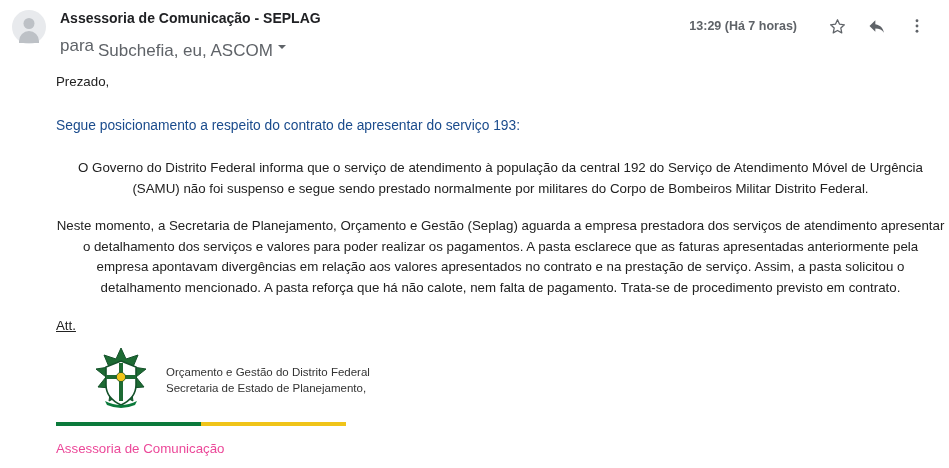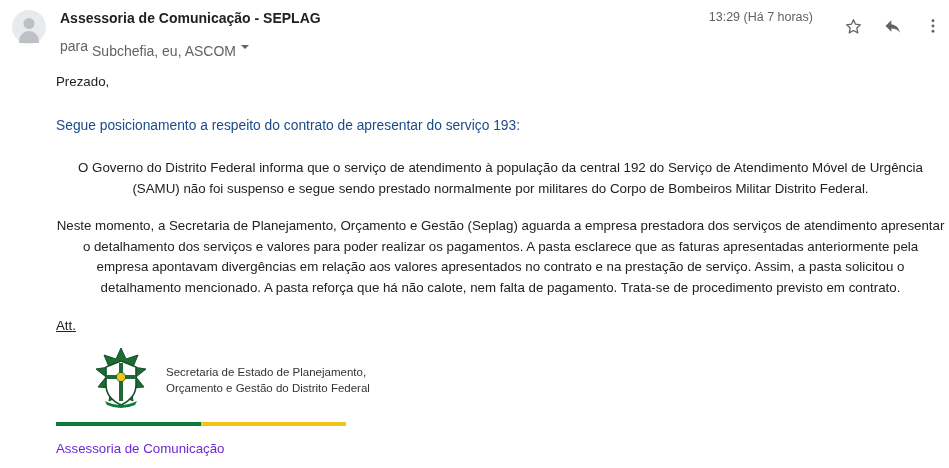--- a/index.html
+++ b/index.html
@@ -13,21 +13,21 @@
     font-family: "Liberation Sans", sans-serif;
     color: #222222;
     overflow: hidden;
     position: relative;
   }
 
   
   .mail-header {
     display: flex;
     align-items: flex-start;
-    padding: 8px 0 0 12px;
+    padding: 8px 16px 0 12px;
     height: 54px;
   }
   .avatar {
     width: 34px; height: 34px;
     border-radius: 50%;
     background: #e8eaed;
     flex: 0 0 34px;
     margin-top: 2px;
     position: relative;
   }
@@ -55,45 +55,46 @@
     min-width: 0;
     padding-top: 1px;
   }
   .sender-name {
     font-size: 14px;
     font-weight: bold;
     color: #202124;
     line-height: 19px;
   }
   .recipient-line {
-    font-size: 14px;
+    font-size: 17px;
     color: #5f6368;
     line-height: 18px;
     margin-top: 3px;
     display: flex;
     align-items: center;
   }
   .recipient-line .to-label { color: #5f6368; margin-right: 4px; }
   .recipient-line .to-list { color: #5f6368; margin-top: 11px; }
   .caret-down {
     display: inline-block;
     margin-left: 5px;
     width: 0; height: 0;
     border-left: 4px solid transparent;
     border-right: 4px solid transparent;
     border-top: 4px solid #5f6368;
     position: relative;
     top: 1px;
   }
   .header-actions {
     display: flex;
-    align-items: flex-start;
+    align-items: center;
     gap: 8px;
     padding-top: 2px;
     flex: 0 0 auto;
+    font-weight: bold;
   }
   .timestamp {
     font-size: 12.5px;
     color: #5f6368;
     margin-right: 16px;
     white-space: nowrap;
   }
   .icon-btn {
     width: 32px; height: 32px;
     display: flex;
@@ -152,21 +153,21 @@
     display: flex;
     margin-top: 6px;
     margin-left: 0px;
     width: 290px;
     height: 4px;
   }
   .sig-bar .green { background: #0b7a3b; flex: 1 1 50%; }
   .sig-bar .yellow { background: #f0c419; flex: 1 1 50%; }
   .sig-org {
     font-size: 13.3px;
-    color: #6d28d9;
+    color: #ec4899;
     margin-top: 13px;
   }
   .sig-phone {
     font-size: 13.3px;
     color: #222222;
     margin-top: 4px;
   }
 </style>
 </head>
 <body>
@@ -226,22 +227,22 @@
 
           <path d="M33 18 h4 v38 h-4 z" fill="#1d6b33"></path>
           <path d="M20 30 h30 v4 h-30 z" fill="#1d6b33"></path>
 
           <circle cx="35" cy="32" r="4.6" fill="#f0c419" stroke="#14512a" stroke-width="0.8"></circle>
 
           <path d="M19 56 q16 8 32 0 l-2 4 q-14 6 -28 0 z" fill="#0b7a3b"></path>
         </svg>
       </div>
       <div class="sig-text">
+        <div>Orçamento e Gestão do Distrito Federal</div>
         <div>Secretaria de Estado de Planejamento,</div>
-        <div>Orçamento e Gestão do Distrito Federal</div>
       </div>
     </div>
 
     <div class="sig-bar">
       <div class="green"></div>
       <div class="yellow"></div>
     </div>
 
     <div class="sig-org">Assessoria de Comunicação</div>
     <div class="sig-phone">(61) 3313-8491 / 3414-6126</div>

